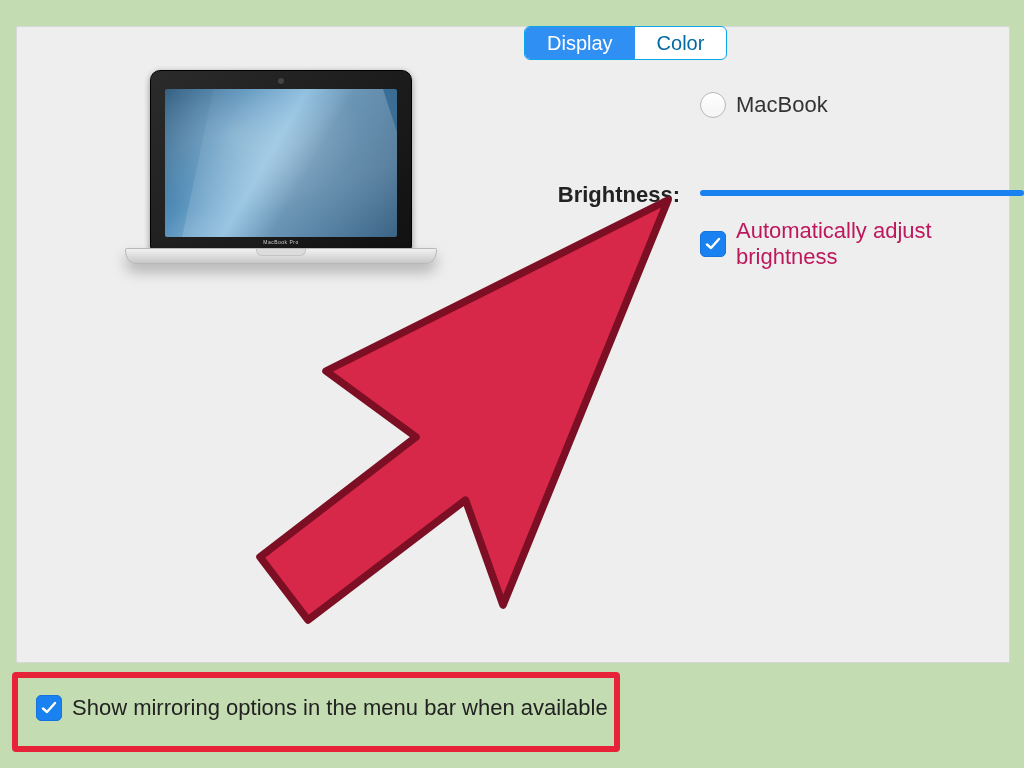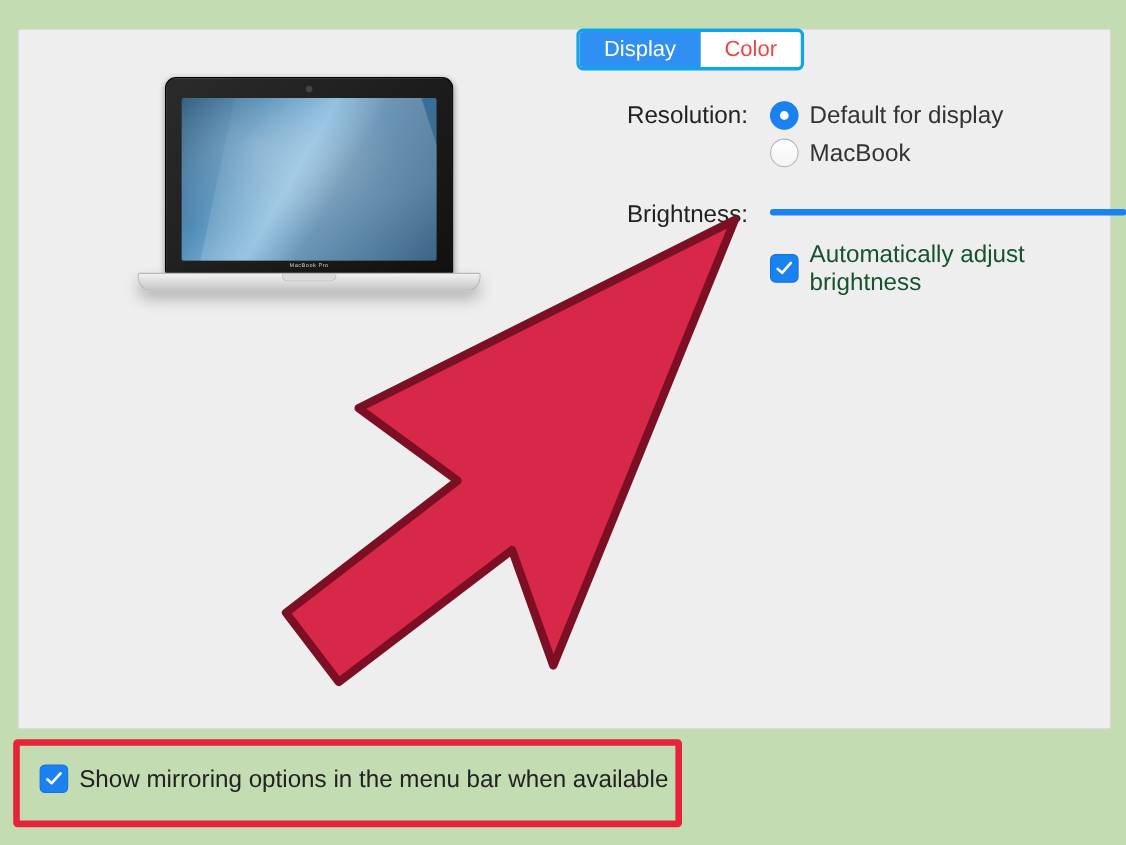--- a/index.html
+++ b/index.html
@@ -28,48 +28,48 @@
     background: #eeeeee;
     border: 1px solid #d8d8d8;
     border-radius: 2px;
   }
   
   .tabs {
     position: absolute;
     top: 26px;
     left: 524px;
     display: flex;
-    border: 3px solid #0ea5e9;
+    border: 1px solid #0ea5e9;
     border-radius: 6px;
     overflow: hidden;
     height: 32px;
     font-size: 20px;
     background: #fff;
   }
   .tab {
     padding: 4px 22px 4px 22px;
     display: flex;
     align-items: center;
     justify-content: center;
-    color: #ef4444;
+    color: #0369a1;
     cursor: pointer;
   }
   .tab.active {
     background: #2f8ff3;
     color: #fff;
   }
   
   .row-label {
     position: absolute;
     font-size: 22px;
     color: #222;
     text-align: right;
   }
   .resolution-label { top: 92px; left: 540px; width: 140px; }
-  .brightness-label { top: 182px; left: 540px; width: 140px; }
+  .brightness-label { top: 182px; left: 540px; width: 140px; font-weight: bold; }
 
   .radio-group {
     position: absolute;
     left: 700px;
     top: 88px;
   }
   .radio-row {
     display: flex;
     align-items: center;
     height: 34px;
@@ -112,21 +112,21 @@
   }
 
   
   .auto-row {
     position: absolute;
     left: 700px;
     top: 218px;
     display: flex;
     align-items: center;
     font-size: 22px;
-    color: #14532d;
+    color: #be185d;
     cursor: pointer;
   }
   .cbox {
     width: 24px;
     height: 24px;
     border-radius: 5px;
     background: #1a81f0;
     border: 1px solid #1574dc;
     display: flex;
     align-items: center;
@@ -270,28 +270,21 @@
 
   <div class="tabs">
     <div class="tab active">
       <span>Display</span>
     </div>
     <div class="tab">
       <span>Color</span>
     </div>
   </div>
 
-  <div class="row-label resolution-label">Resolution:</div>
   <div class="radio-group">
-    <div class="radio-row">
-      <span class="radio-outer checked">
-          <span class="radio-inner"></span>
-        </span>
-      <span>Default for display</span>
-    </div>
     <div class="radio-row">
       <span class="radio-outer">
           <span class="radio-inner"></span>
         </span>
       <span>MacBook</span>
     </div>
   </div>
 
   <div class="row-label brightness-label">Brightness:</div>
   <div class="slider"></div>

